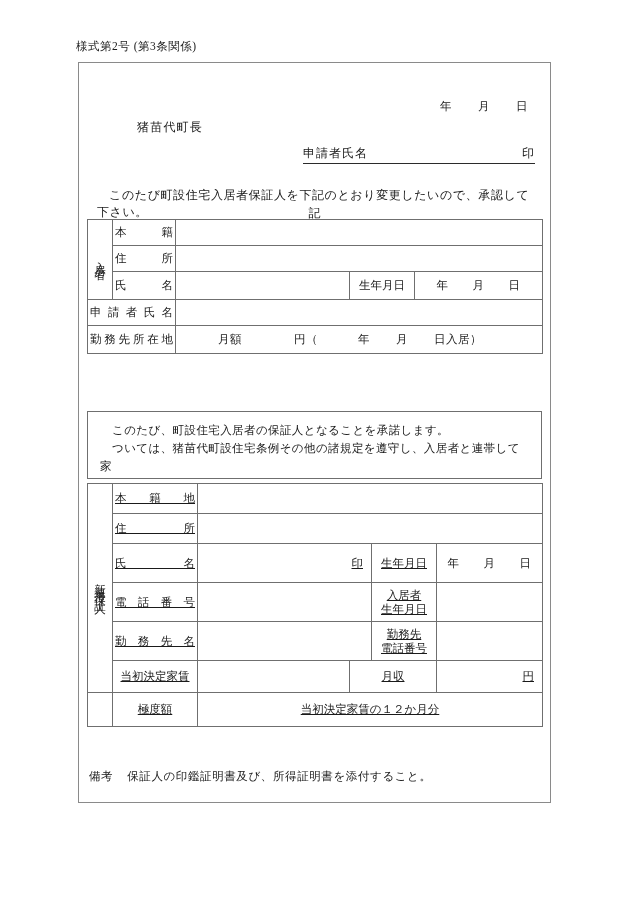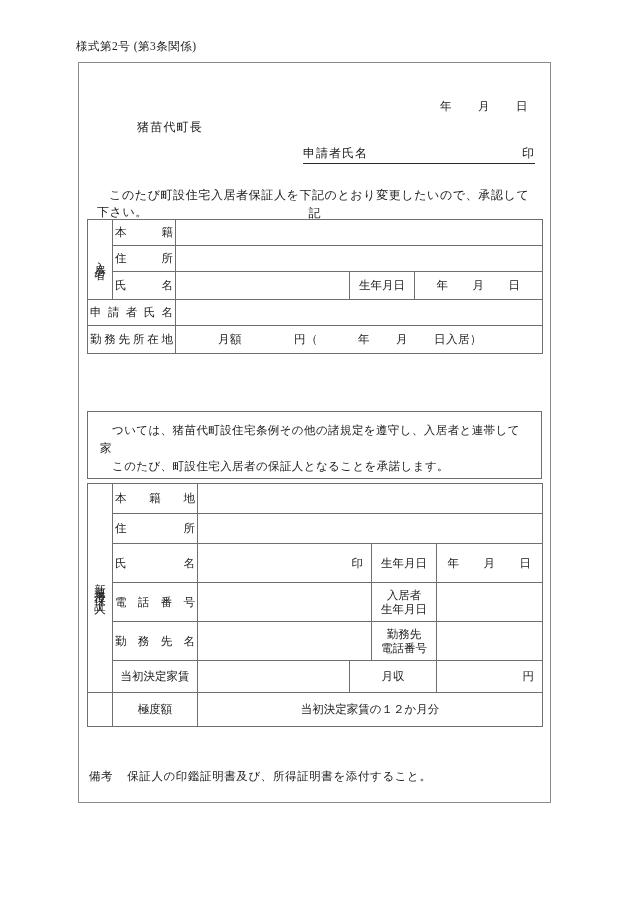--- a/index.html
+++ b/index.html
@@ -269,25 +269,25 @@
           <td class="lab-spread" colspan="2" style="height:27px">勤務先所在地</td>
           <td class="rent-row" colspan="3">
             <span class="amt">月額</span><span class="yen">円（</span><span class="yy">年</span><span class="mm">月</span><span class="dd">日入居）</span>
           </td>
         </tr>
       </tbody>
     </table>
 
 
     <div class="pledge">
+      <p class="p-ind">このたび、町設住宅入居者の保証人となることを承諾します。</p>
       <p class="p-ind">ついては、猪苗代町設住宅条例その他の諸規定を遵守し、入居者と連帯して家</p>
-      <p class="p-ind">このたび、町設住宅入居者の保証人となることを承諾します。</p>
     </div>
 
-    <table class="grid" style="left:8px; top:420px; width:455px;">
+    <table class="grid" style="left:8px; top:420px; width:455px;text-decoration:underline;">
       <colgroup>
         <col style="width:25px">
         <col style="width:85px">
         <col style="width:152px">
         <col style="width:22px">
         <col style="width:65px">
         <col style="width:106px">
       </colgroup>
       <tbody>
         <tr>

